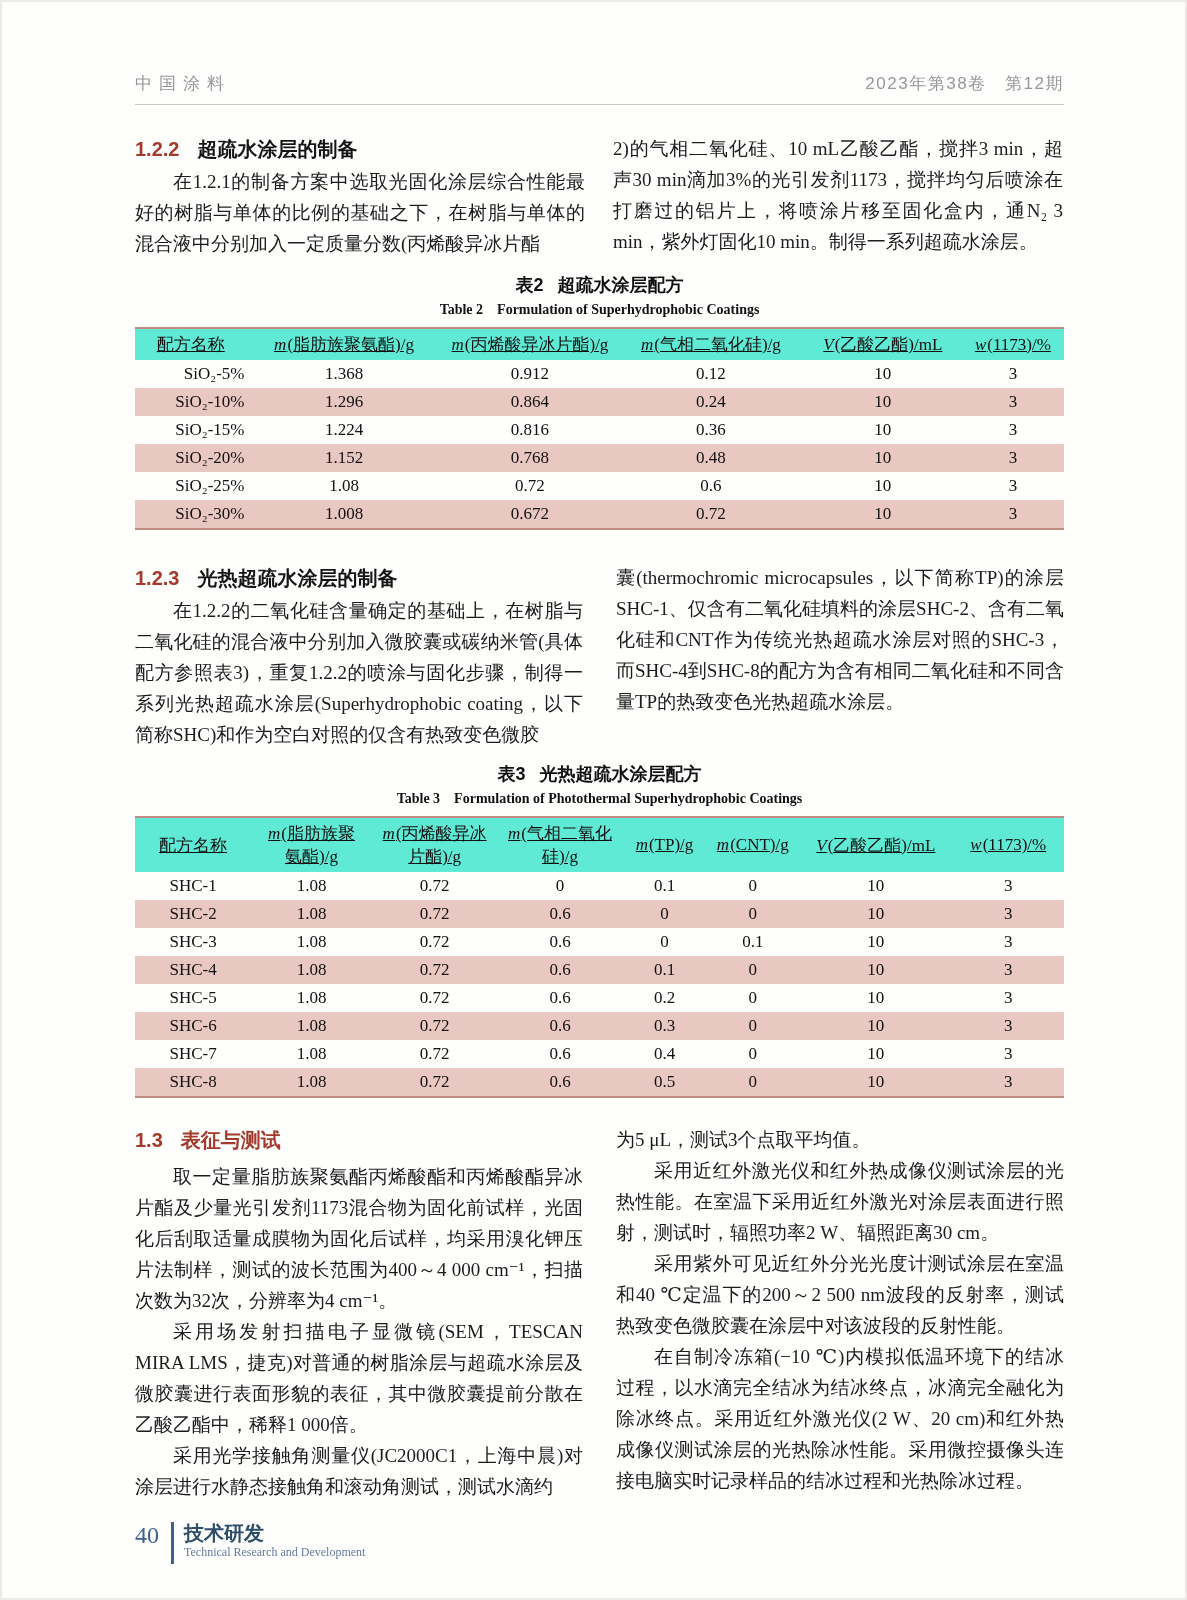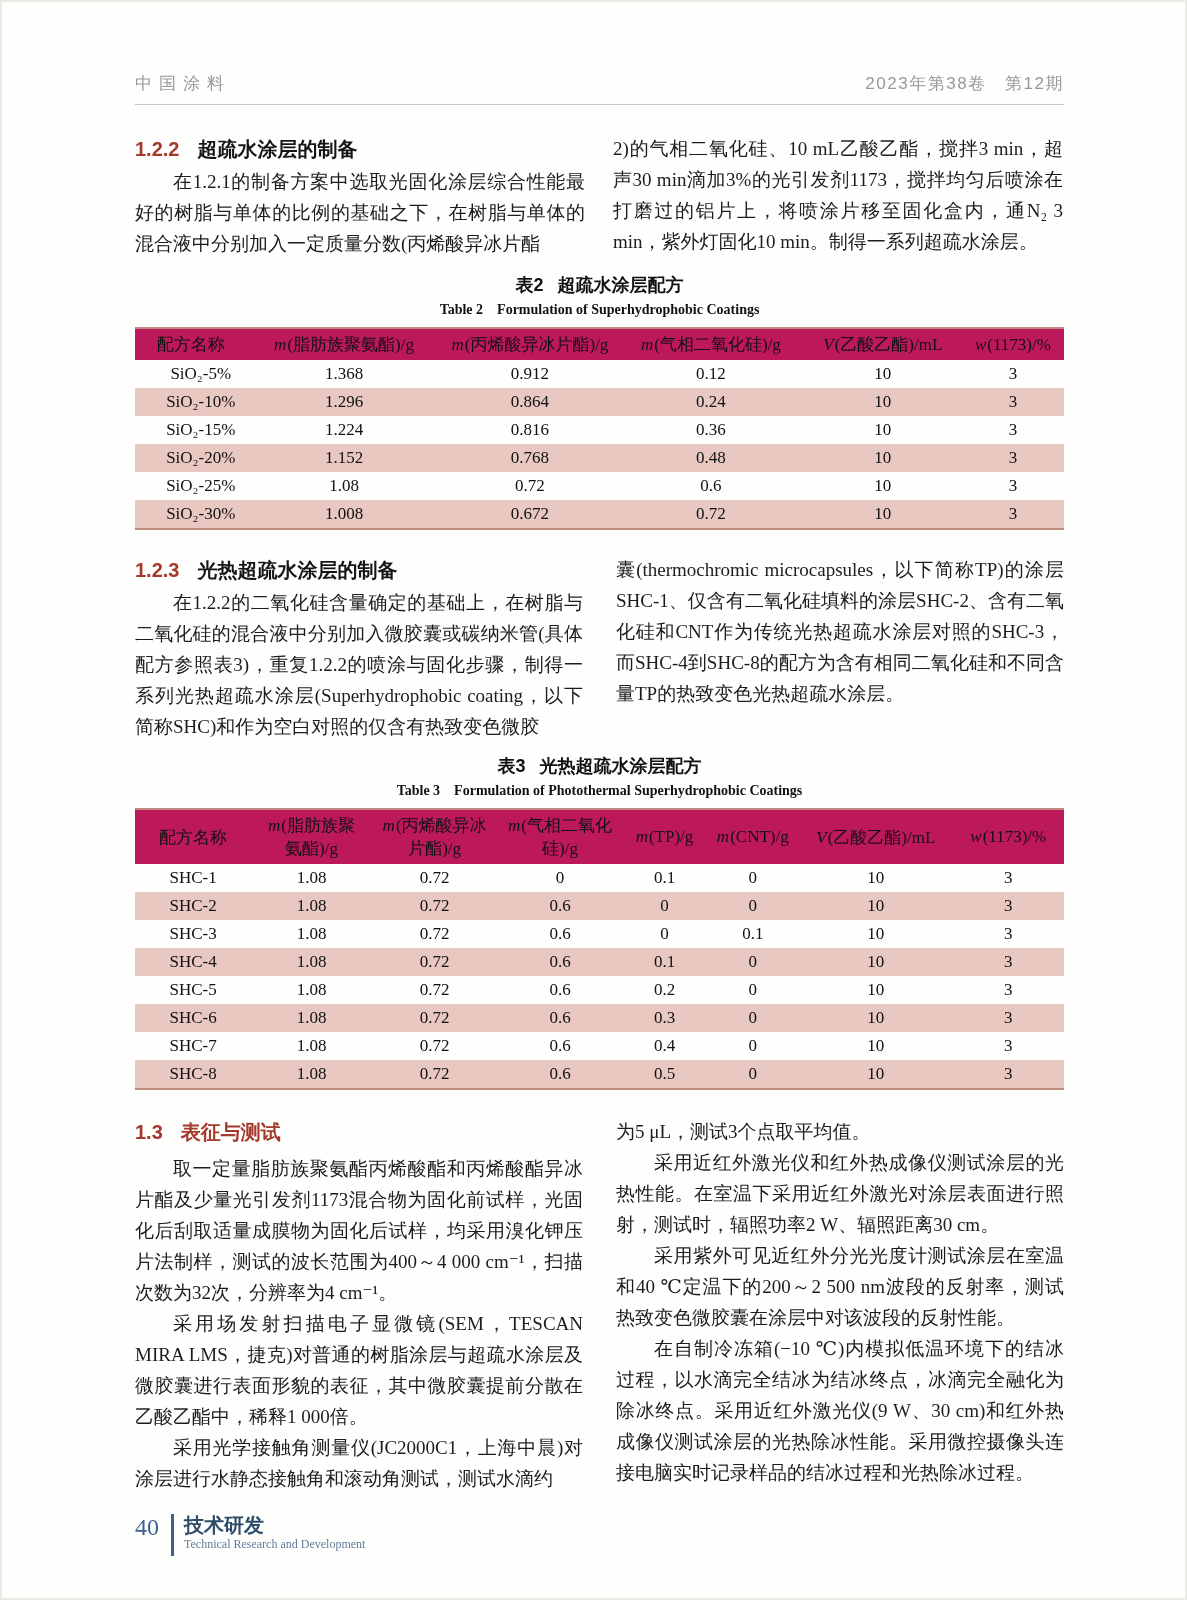--- a/index.html
+++ b/index.html
@@ -29,34 +29,34 @@
   
   .para { font-size:19px; line-height:31px; text-align:justify; margin:0; }
   .para.indent { text-indent:2em; }
 
   
   .tbl-block { margin-top:14px; }
   .tbl-title-cn { text-align:center; font-family:"Liberation Sans",sans-serif; font-weight:bold; font-size:18px; color:#111; line-height:25px; }
   .tbl-title-en { text-align:center; font-family:"Liberation Serif","DejaVu Serif",serif; font-weight:bold; font-size:14px; color:#111; line-height:23px; margin-bottom:6px; }
   .tbl-title-cn .gap, .tbl-title-en .gap { margin-right:14px; }
   table { width:100%; border-collapse:collapse; border-top:2px solid #c18b82; border-bottom:2px solid #c18b82; table-layout:fixed; }
-  thead th { background:#be185d; font-weight:normal; font-size:17px; padding:4px 10px; text-align:center; white-space:nowrap; color:#111; }
+  thead th { background:#5eead4; font-weight:normal; font-size:17px; padding:4px 10px; text-align:center; white-space:nowrap; color:#111;text-decoration:underline; }
   tbody td { font-size:17px; height:28px; text-align:center; padding:0 2px; color:#111; }
   tbody tr:nth-child(even) { background:#e9c8c2; }
   .hvar { font-style:italic; font-family:"Liberation Serif","DejaVu Serif",serif; margin-right:1px; }
   .t2 col.c1{width:12%} .t2 col.c2{width:21%} .t2 col.c3{width:19%} .t2 col.c4{width:20%} .t2 col.c5{width:17%} .t2 col.c6{width:11%}
-  .t2 tbody td:first-child { text-align:center; padding-left:22px; }
+  .t2 tbody td:first-child { text-align:right; padding-left:22px; }
   .t3 col.c1{width:12.5%} .t3 col.c2{width:13%} .t3 col.c3{width:13.5%} .t3 col.c4{width:13.5%}
   .t3 col.c5{width:9%}  .t3 col.c6{width:10%} .t3 col.c7{width:16.5%} .t3 col.c8{width:12%}
   .t3 thead th:nth-child(2), .t3 thead th:nth-child(3), .t3 thead th:nth-child(4) { white-space:normal; line-height:23px; }
 
   
   .mt-s122 { margin-top:28px;gap:28px; }
   .mt-t2   { margin-top:14px; }
-  .mt-s123 { margin-top:24px; }
+  .mt-s123 { margin-top:32px; }
   .mt-t3   { margin-top:12px; }
   .mt-s13  { margin-top:26px; }
   .head-gap { margin-bottom:4px; }
 
   
   .pg-footer { margin:20px 0 16px 133px; display:flex; }
   .page-num { font-size:24px; color:#3c6191; }
   .vbar { width:3px; height:42px; background:#3c6191; margin:0 10px 0 12px; }
   .f-cn { font-family:"Liberation Sans",sans-serif; font-size:20px; font-weight:bold; color:#2e4d6b; line-height:22px; }
   .f-en { font-size:12px; color:#647b9d; line-height:16px; }
@@ -308,21 +308,21 @@
             <div class="para indent">取一定量脂肪族聚氨酯丙烯酸酯和丙烯酸酯异冰片酯及少量光引发剂1173混合物为固化前试样，光固化后刮取适量成膜物为固化后试样，均采用溴化钾压片法制样，测试的波长范围为400～4 000 cm⁻¹，扫描次数为32次，分辨率为4 cm⁻¹。</div>
             <div class="para indent">采用场发射扫描电子显微镜(SEM，TESCAN MIRA LMS，捷克)对普通的树脂涂层与超疏水涂层及微胶囊进行表面形貌的表征，其中微胶囊提前分散在乙酸乙酯中，稀释1 000倍。</div>
             <div class="para indent">采用光学接触角测量仪(JC2000C1，上海中晨)对涂层进行水静态接触角和滚动角测试，测试水滴约</div>
           </div>
       </div>
       <div class="col">
         <div>
             <div class="para">为5 μL，测试3个点取平均值。</div>
             <div class="para indent">采用近红外激光仪和红外热成像仪测试涂层的光热性能。在室温下采用近红外激光对涂层表面进行照射，测试时，辐照功率2 W、辐照距离30 cm。</div>
             <div class="para indent">采用紫外可见近红外分光光度计测试涂层在室温和40 ℃定温下的200～2 500 nm波段的反射率，测试热致变色微胶囊在涂层中对该波段的反射性能。</div>
-            <div class="para indent">在自制冷冻箱(−10 ℃)内模拟低温环境下的结冰过程，以水滴完全结冰为结冰终点，冰滴完全融化为除冰终点。采用近红外激光仪(9 W、30 cm)和红外热成像仪测试涂层的光热除冰性能。采用微控摄像头连接电脑实时记录样品的结冰过程和光热除冰过程。</div>
+            <div class="para indent">在自制冷冻箱(−10 ℃)内模拟低温环境下的结冰过程，以水滴完全结冰为结冰终点，冰滴完全融化为除冰终点。采用近红外激光仪(2 W、20 cm)和红外热成像仪测试涂层的光热除冰性能。采用微控摄像头连接电脑实时记录样品的结冰过程和光热除冰过程。</div>
           </div>
       </div>
     </div>
 
   </div>
 
   <div class="pg-footer">
     <span class="page-num">40</span>
     <span class="vbar"></span>
     <span>

